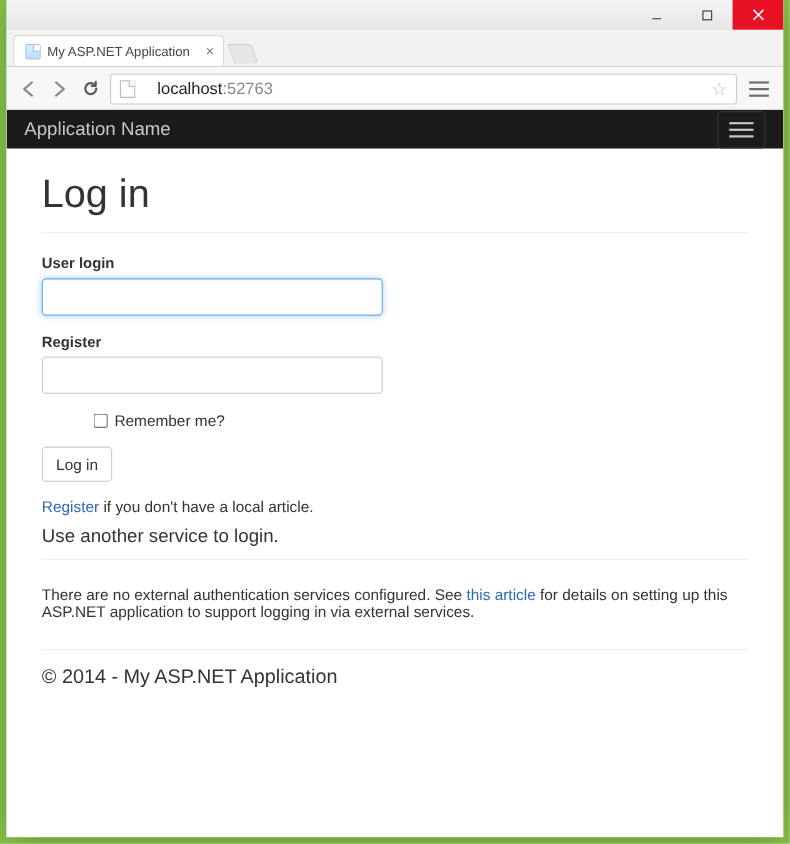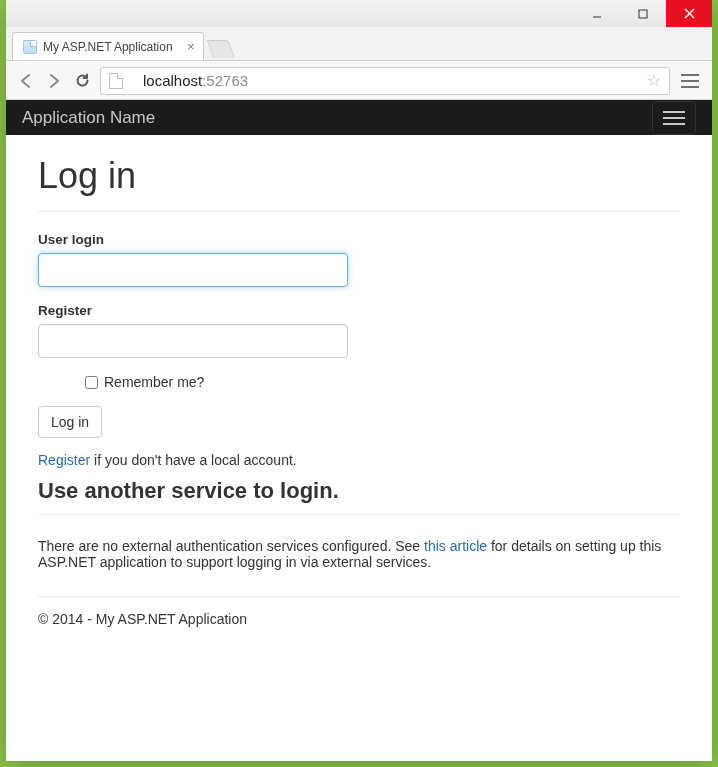--- a/index.html
+++ b/index.html
@@ -111,25 +111,25 @@
   }
   .checkbox { display:flex; align-items:center; gap:6px; margin-bottom:16px; font-size:14px;margin-left:47px;}
   .checkbox input { width:13px; height:13px; }
   .btn {
     display:inline-block; padding:7px 12px; font-size:14px;
     background:#fff; border:1px solid #ccc; border-radius:4px; color:#333;
     cursor:pointer;
   }
   .reg-line { margin-top:14px; font-size:14px; color:#333; }
   .reg-line a { color:#2a6bb9; text-decoration:none; }
-  h4.other { font-size:22px; font-weight:700; color:#333; margin-top:10px; }
+  h4.other { font-size:17px; font-weight:400; color:#333; margin-top:10px; }
   .ext { font-size:14px; color:#333; margin-top: 23px; }
   .ext a { color:#2a6bb9; text-decoration:none; }
   .footer-hr { border:none; border-top:1px solid #eee; margin:26px 0 14px;}
-  .footer { font-size:14px; color:#333; padding-bottom:12px;}
+  .footer { font-size:18px; color:#333; padding-bottom:12px;}
 </style>
 </head>
 <body>
 
 <div class="window">
   <div class="titlebar">
     <div class="winbtns">
       <div class="winbtn">
         <svg width="10" height="10">
             <line x1="1" y1="8" x2="9" y2="8" stroke="#333" stroke-width="1"></line>
@@ -214,21 +214,21 @@
       </div>
 
       <div class="checkbox">
         <input type="checkbox" style="">
         <span>Remember me?</span>
       </div>
 
       <button class="btn">Log in</button>
 
       <p class="reg-line">
-        <a href="#">Register</a><span> if you don't have a local account.</span>
+        <a href="#">Register</a><span> if you don't have a local article.</span>
       </p>
 
       <h4 class="other">Use another service to login.</h4>
       <hr>
 
       <p class="ext">
         <span>There are no external authentication services configured. See </span><a href="#">this article</a><span> for details on setting up this ASP.NET application to support logging in via external services.</span>
       </p>
 
       <hr class="footer-hr">

